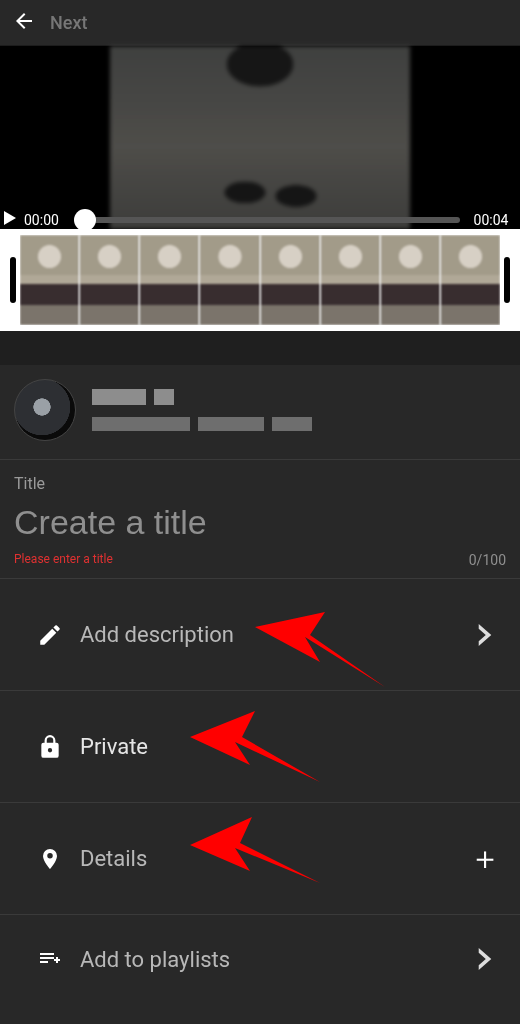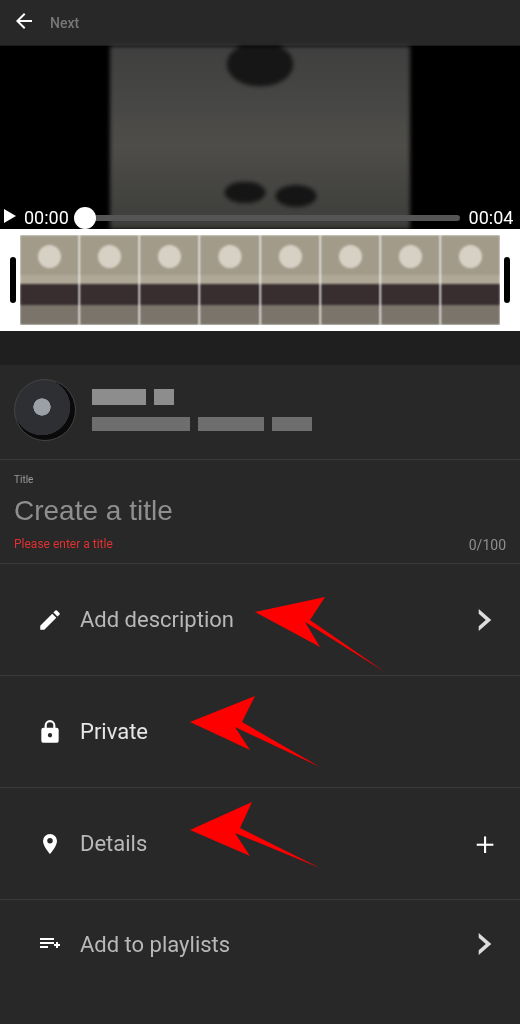--- a/index.html
+++ b/index.html
@@ -23,21 +23,21 @@
   .header .back { width: 28px; flex: none; }
   .header .title {
     flex: 1;
     font-size: 22px;
     font-weight: 700;
     color: #fff;
     margin-left: 34px;
   }
   .header .next {
     color: #777;
-    font-size: 14px;
+    font-size: 18px;
     font-weight: 500;
     padding: 6px 10px;
   }
 
   
   .video-area {
     background: #000;
     position: relative;
     height: 183px;
     display: flex;
@@ -76,21 +76,21 @@
     left: 0; right: 0; bottom: -5px;
     display: flex;
     align-items: center;
     gap: 8px;
     padding: 0 6px 6px 4px;
     font-size: 14px;
   }
   .play-glyph {
     color:#fff; font-size:14px; width:12px;
   }
-  .time { font-size: 18px; color: #fff; width:46px; }
+  .time { font-size: 14px; color: #fff; width:46px; }
   .track {
     flex: 1;
     height: 6px;
     background: #555;
     border-radius: 3px;
     position: relative;
   }
   .thumb {
     position: absolute;
     left: 0; top: 50%;
@@ -143,24 +143,24 @@
   }
   .channel-text { display:flex; flex-direction:column; gap:12px; }
   .redact-line { display:flex; gap:8px; }
   .r { background:#8d8d8d; height:16px; }
   .r.a{width:54px}.r.b{width:20px}
   .r2{background:#6e6e6e;height:14px}
   .r2.a{width:98px}.r2.b{width:66px}.r2.c{width:40px}
 
   
   .title-section { padding: 14px 14px 10px; border-bottom:1px solid #3a3a3a; }
-  .title-section .label { color:#9a9a9a; font-size:10px; }
+  .title-section .label { color:#9a9a9a; font-size:16px; }
   .title-section .input {
     background:transparent; border:none; outline:none;
-    color:#8f8f8f; font-size:28px; width:100%;
+    color:#8f8f8f; font-size:34px; width:100%;
     margin-top:10px;
   }
   .title-section .input::placeholder{ color:#8f8f8f; }
   .title-foot { display:flex; justify-content:space-between; margin-top:10px;}
   .error { color:#e03131; font-size:12px; }
   .counter { color:#8f8f8f; font-size:14px; }
 
   
   .row {
     display:flex; align-items:center;

